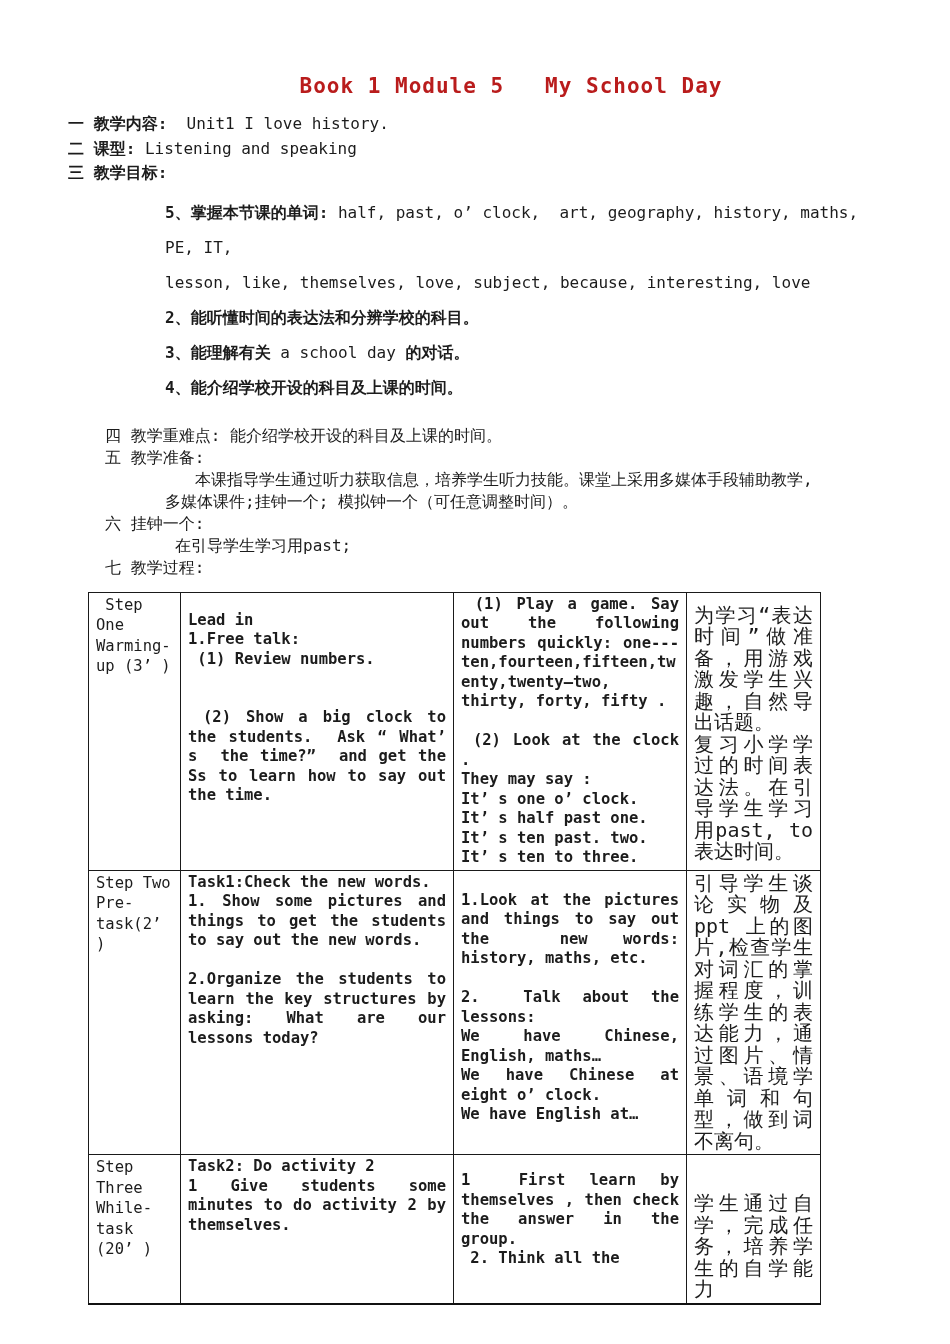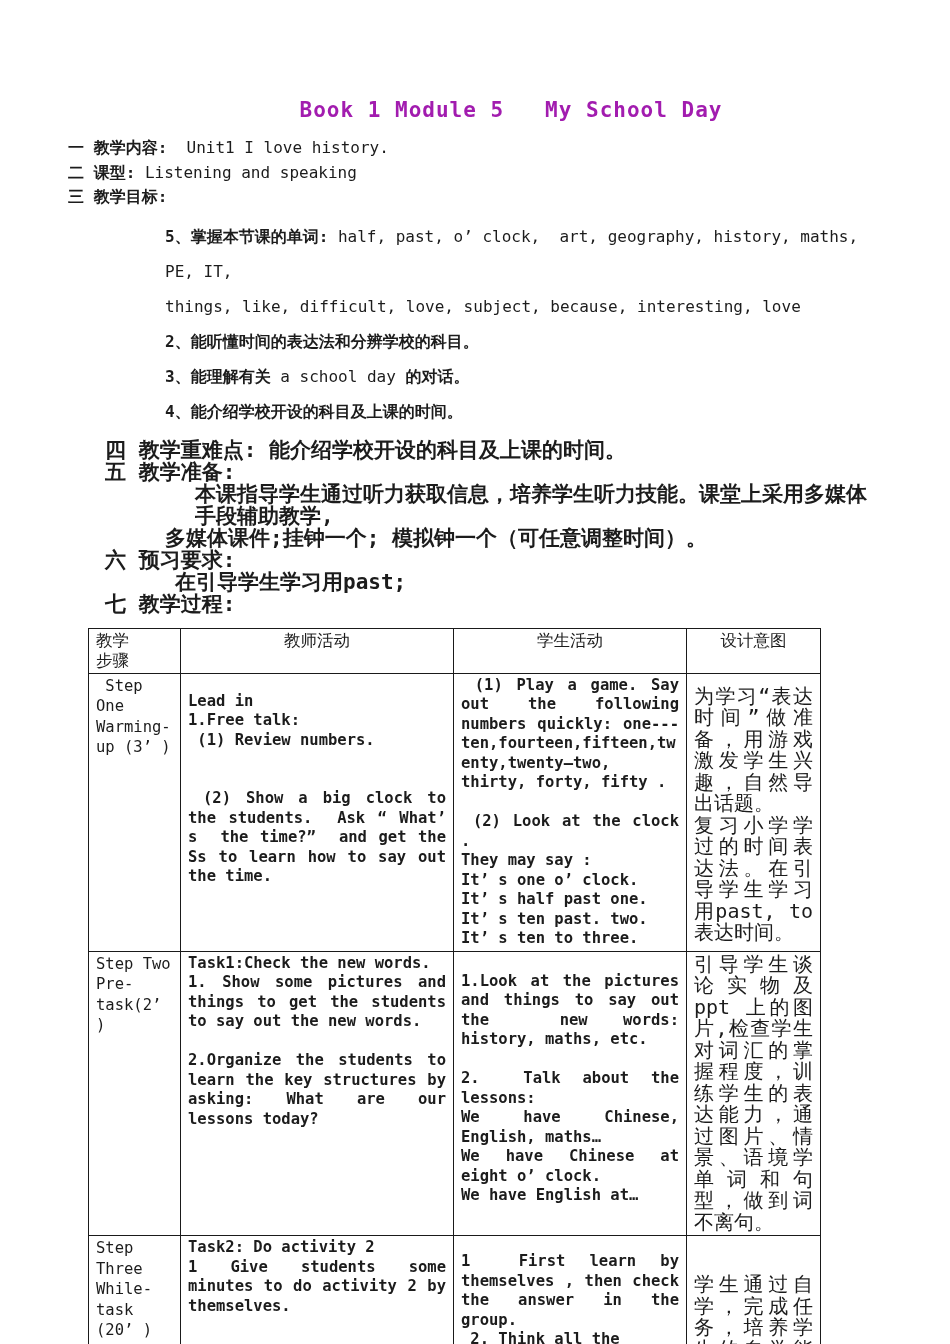--- a/index.html
+++ b/index.html
@@ -23,21 +23,21 @@
 
   .meta { margin:14px 0 0 68px; font-size:16px; line-height:24.5px; }
   .meta .line { white-space:pre; }
   .zh { font-weight:bold; }
   .en { font-weight:normal; }
 
   .goals { margin:9px 0 0 165px; font-size:16px; line-height:35px; width:730px; }
   .goals .line { font-weight:bold; white-space:pre-wrap; }
   .goals .en { font-weight:normal; }
 
-  .secs { margin:10px 0 0 105px; font-size:21px; line-height:22px; font-weight:bold; width:780px; }
+  .secs { margin:20px 0 0 105px; font-size:16px; line-height:22px; font-weight:normal; width:780px; }
   .secs .line { white-space:pre-wrap; }
   .ind-a { padding-left:90px; }
   .ind-b { padding-left:60px; }
   .ind-c { padding-left:70px; }
 
   table.process {
     margin:13px 0 0 88px;
     border-collapse:collapse;
     table-layout:fixed;
     width:732px;
@@ -81,69 +81,54 @@
   .pt12 { padding-top:12px !important; }
   .pt16 { padding-top:16px !important; }
   .pt20 { padding-top:20px !important; }
   .pt38 { padding-top:38px !important; }
 </style>
 </head>
 <body>
 
 <div class="page">
 
-  <div class="title" style="color: #a21caf; margin-top: 24px;">Book 1 Module 5   My School Day</div>
+  <div class="title" style="color: #b91c1c;">Book 1 Module 5   My School Day</div>
 
   <div class="meta">
     <div class="line"><span class="zh">一 教学内容: </span><span class="en"> Unit1 I love history.</span></div>
     <div class="line"><span class="zh">二 课型: </span><span class="en">Listening and speaking</span></div>
     <div class="line"><span class="zh">三 教学目标:</span></div>
   </div>
 
   <div class="goals">
     <div class="line"><span class="zh">5、掌握本节课的单词: </span><span class="en">half, past, o’ clock,  art, geography, history, maths, PE, IT,</span></div>
-    <div class="line"><span class="en">things, like, difficult, love, subject, because, interesting, love</span></div>
+    <div class="line"><span class="en">lesson, like, themselves, love, subject, because, interesting, love</span></div>
     <div class="line">2、能听懂时间的表达法和分辨学校的科目。</div>
     <div class="line"><span class="zh">3、能理解有关</span><span class="en"> a school day </span><span class="zh">的对话。</span></div>
     <div class="line">4、能介绍学校开设的科目及上课的时间。</div>
   </div>
 
   <div class="secs">
     <div class="line">四 教学重难点: 能介绍学校开设的科目及上课的时间。</div>
     <div class="line">五 教学准备:</div>
     <div class="line ind-a">本课指导学生通过听力获取信息，培养学生听力技能。课堂上采用多媒体手段辅助教学,</div>
     <div class="line ind-b">多媒体课件;挂钟一个; 模拟钟一个（可任意调整时间）。</div>
-    <div class="line">六 预习要求:</div>
+    <div class="line">六 挂钟一个:</div>
     <div class="line ind-c">在引导学生学习用past;</div>
     <div class="line">七 教学过程:</div>
   </div>
 
   <table class="process">
     <colgroup>
         <col class="c1">
         <col class="c2">
         <col class="c3">
         <col class="c4">
       </colgroup>
     <tbody>
-        <tr class="hrow">
-      <th class="h-step">
-            <div class="cell">教学
-步骤</div>
-          </th>
-      <th class="h-col">
-            <div class="cell">教师活动</div>
-          </th>
-      <th class="h-col">
-            <div class="cell">学生活动</div>
-          </th>
-      <th class="h-col">
-            <div class="cell">设计意图</div>
-          </th>
-    </tr>
     <tr class="r1">
       <td class="c-step v-mid">
             <div class="cell"> Step One
 Warming-
 up (3’ )</div>
           </td>
       <td class="c-teach pt18">
             <div class="cell">Lead in
 1.Free talk:
  (1) Review numbers.

